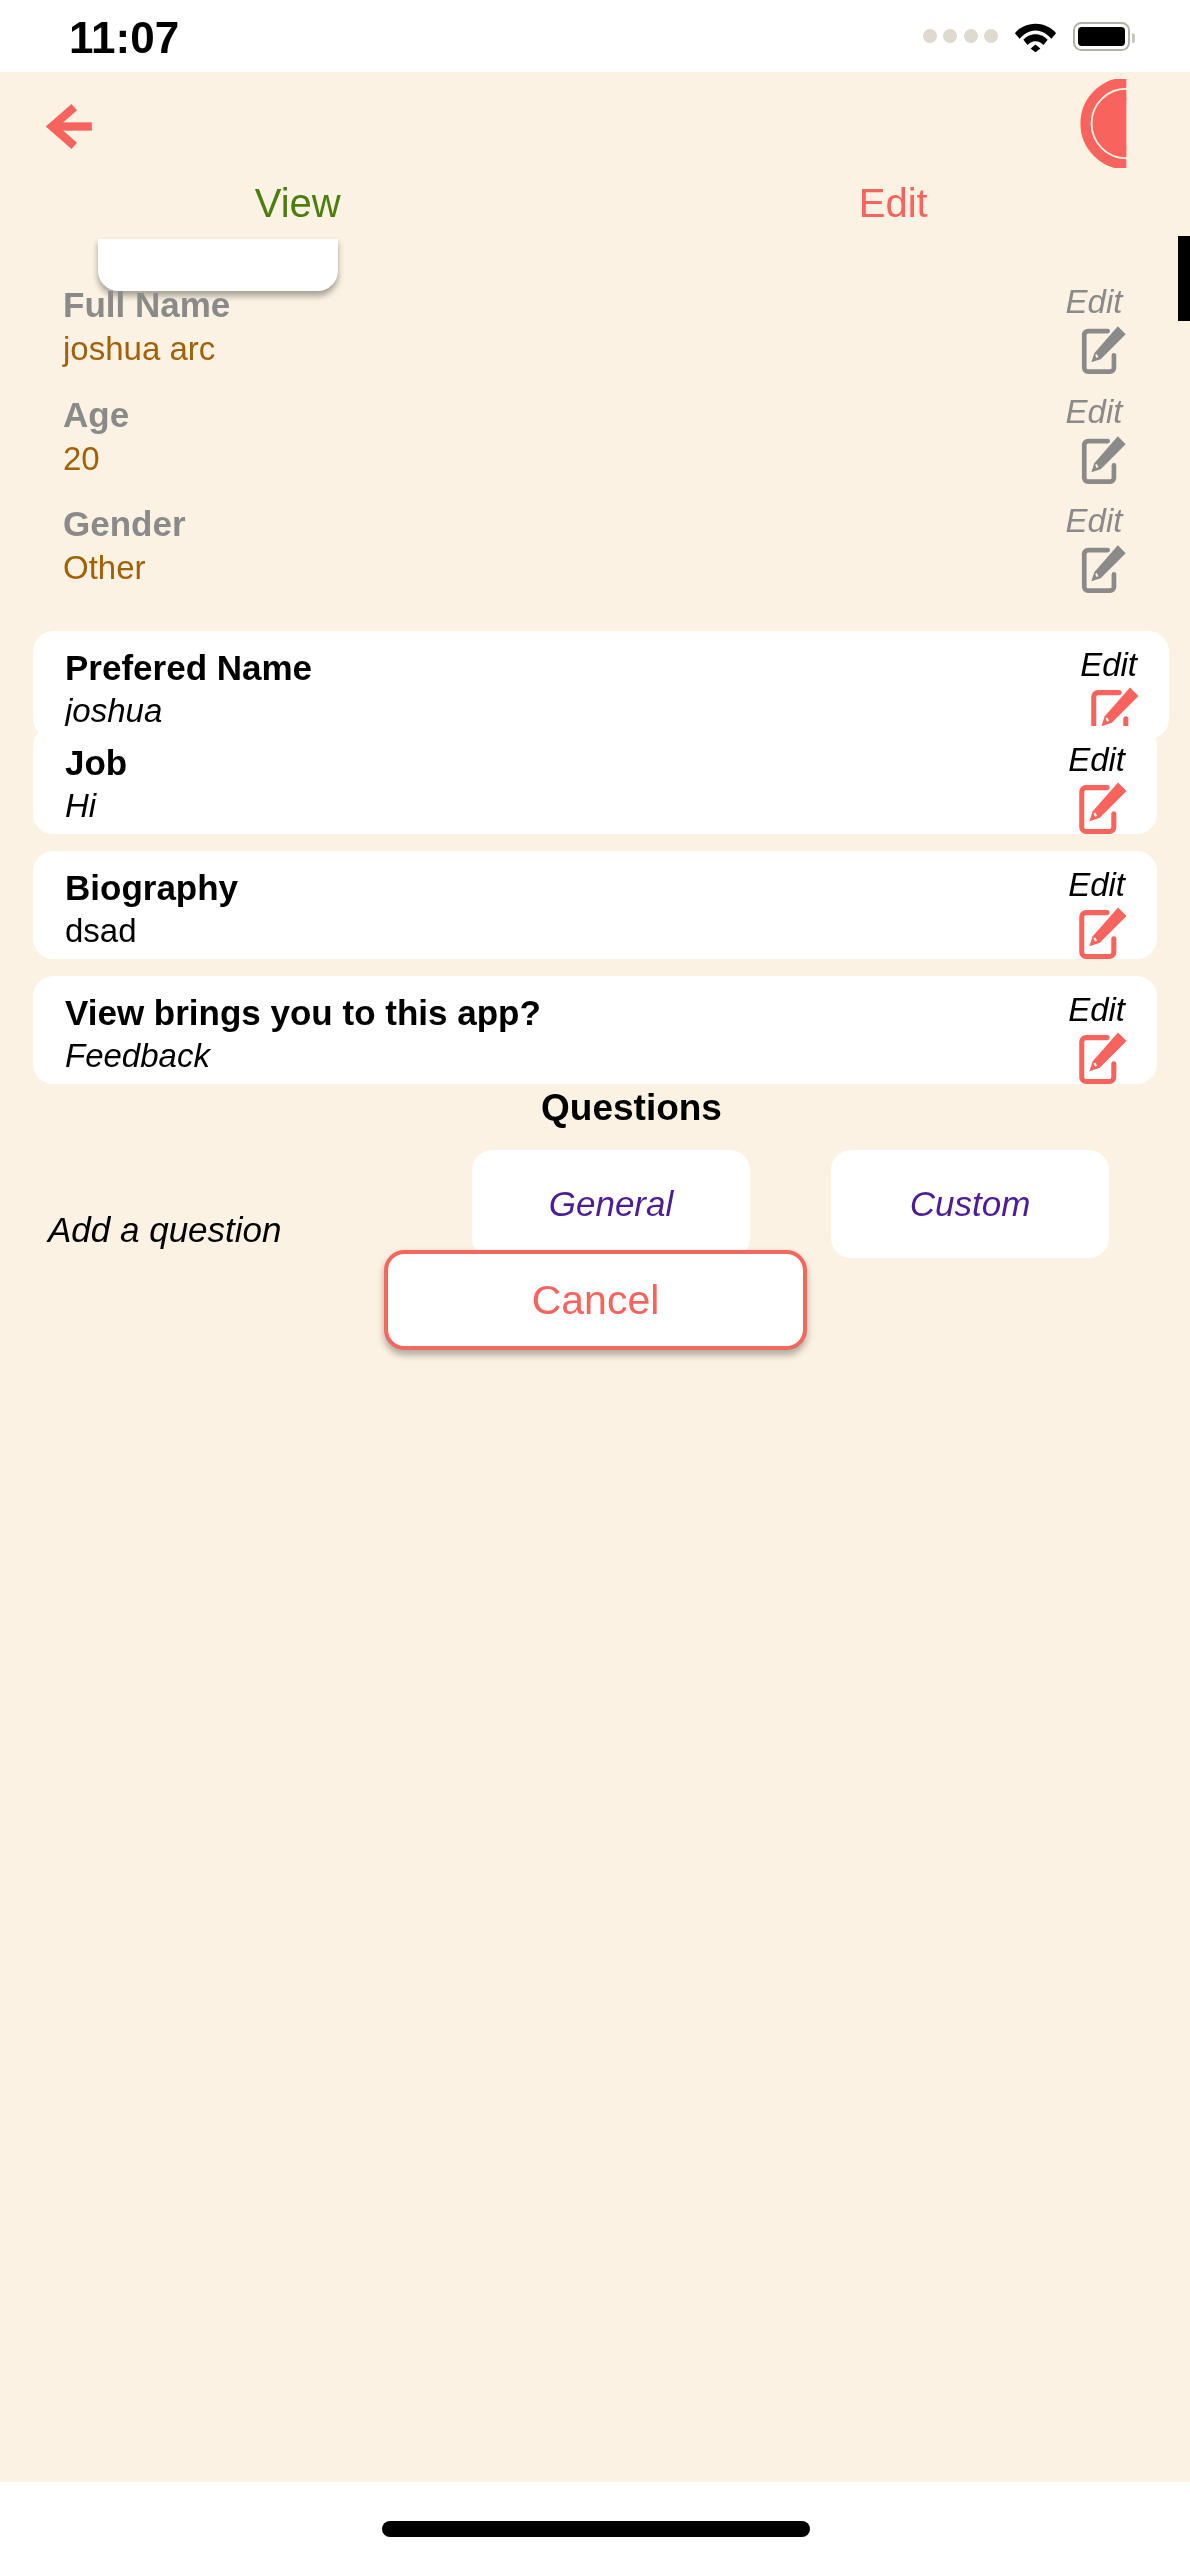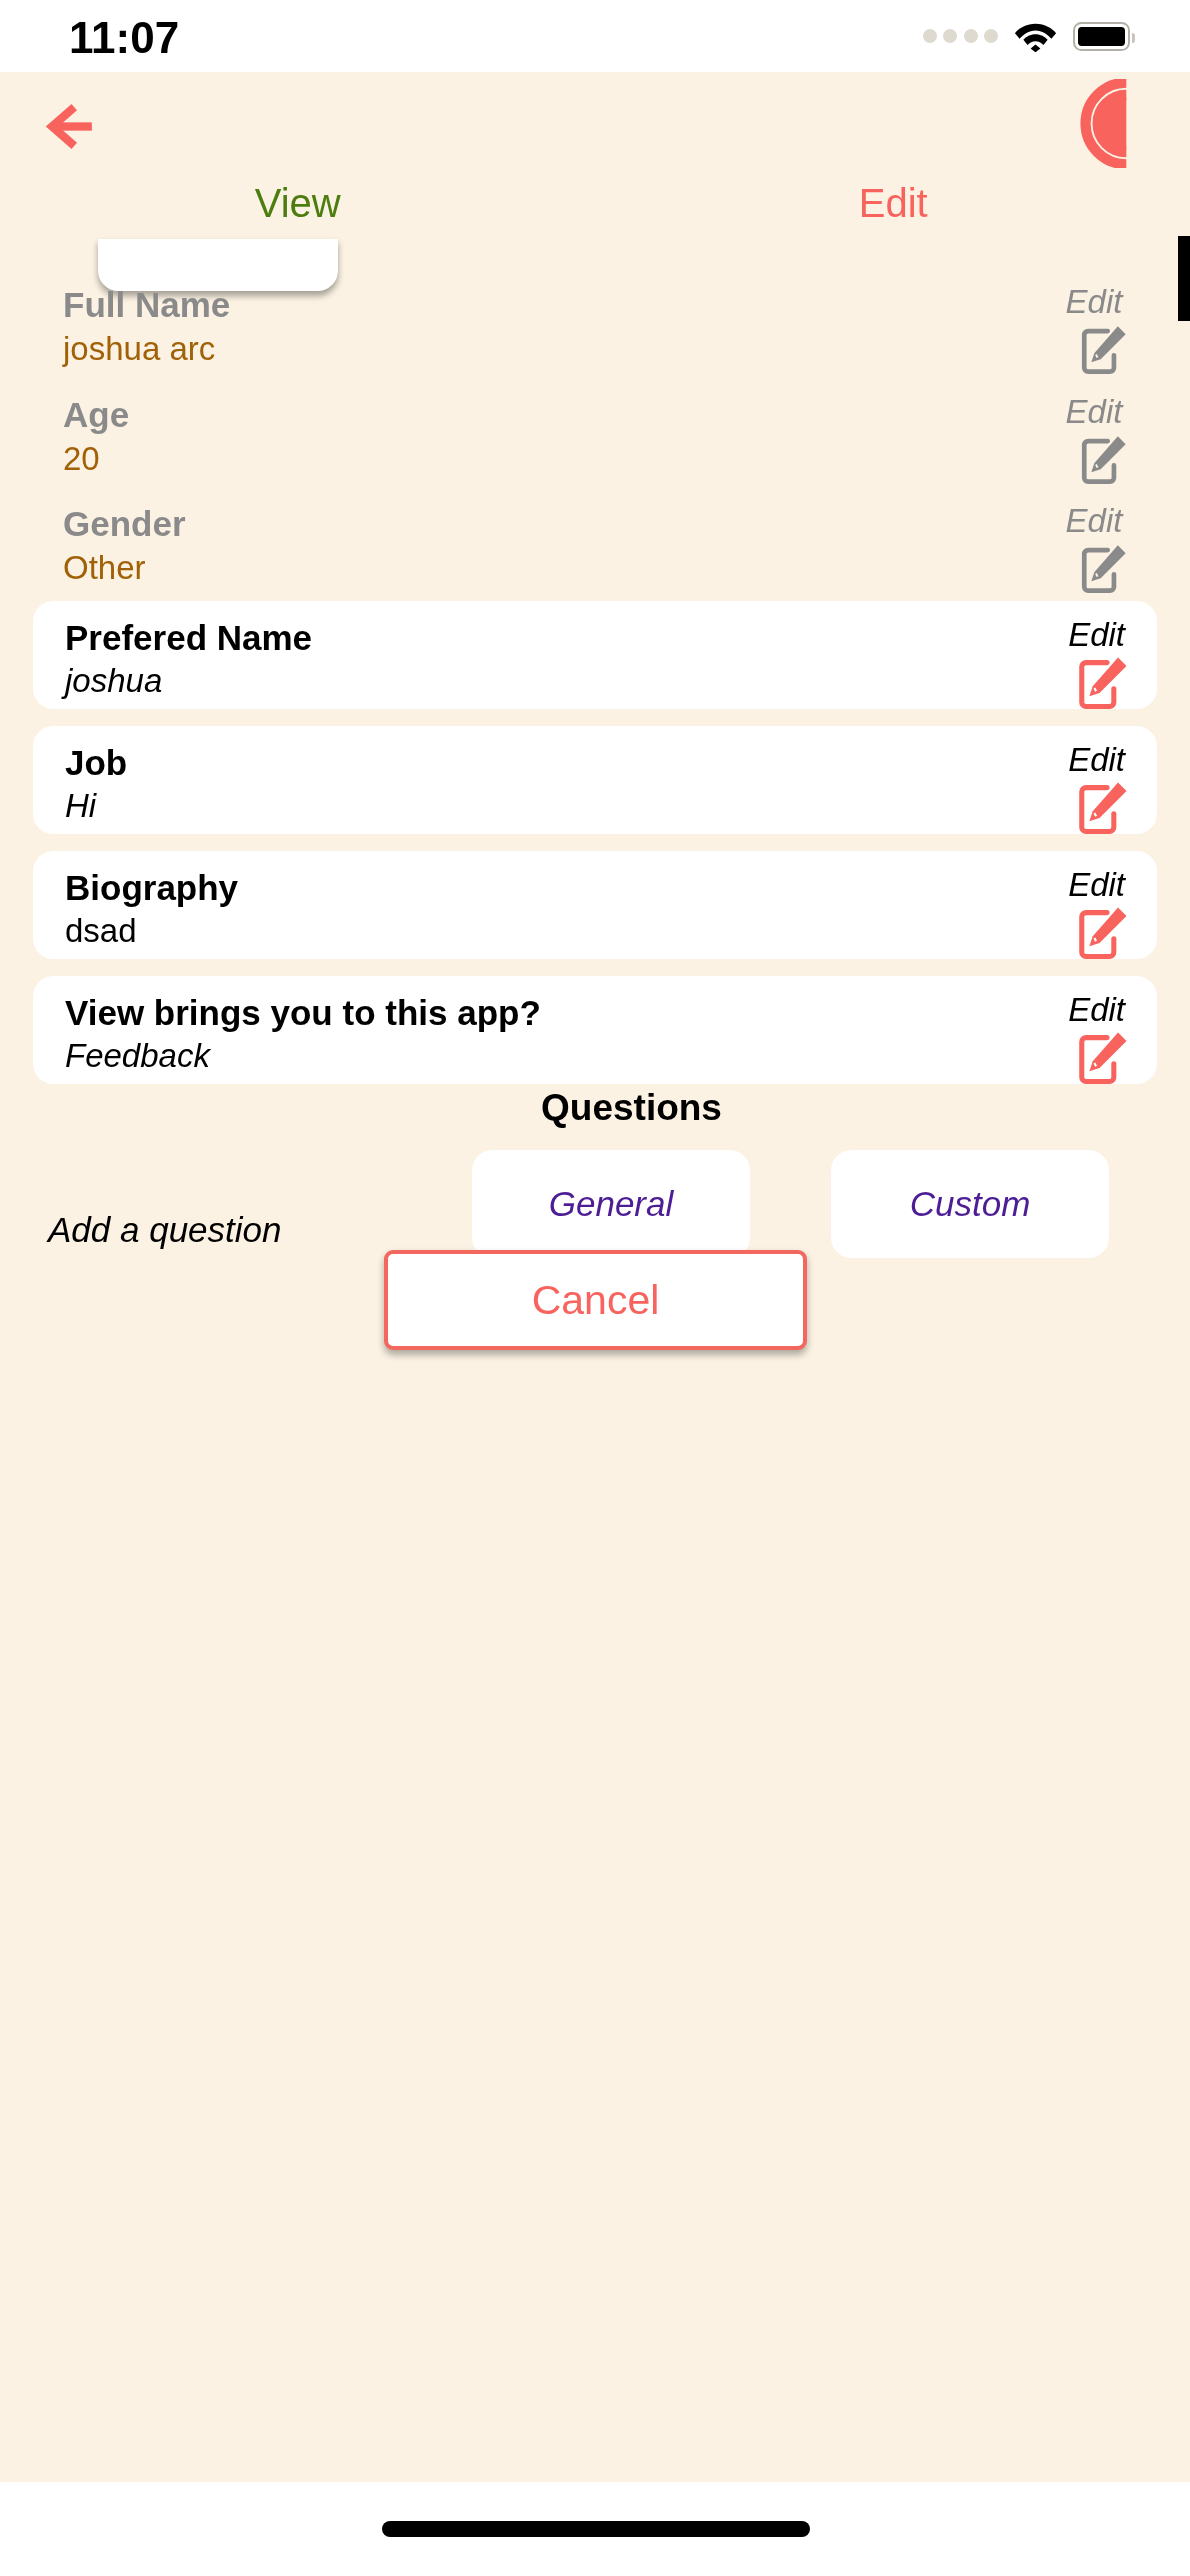--- a/index.html
+++ b/index.html
@@ -387,21 +387,21 @@
       <div class="f-label">Gender</div>
       <div class="f-value">Other</div>
       <div class="f-edit">Edit</div>
       <svg class="f-icon" viewBox="0 0 64 64">
         <path d="M46 40 L46 56 A5 5 0 0 1 41 61 L13 61 A5 5 0 0 1 8 56 L8 14 A5 5 0 0 1 13 9 L38 9" stroke="#8a8a8a" stroke-width="6" fill="none" stroke-linecap="round"></path>
         <path d="M51 3 L61 13 L29 45 L17 49 L21 37 Z" fill="#8a8a8a"></path>
         <path d="M23 39 L25 43" stroke="#fbf2e3" stroke-width="2.5"></path>
       </svg>
     </div>
 
-    <div class="card" style="top:529px;">
+    <div class="card" style="top:559px;padding-left:12px;">
       <div class="f-label">Prefered Name</div>
       <div class="f-value italic">joshua</div>
       <div class="f-edit">Edit</div>
       <svg class="f-icon" viewBox="0 0 64 64">
         <path d="M46 40 L46 56 A5 5 0 0 1 41 61 L13 61 A5 5 0 0 1 8 56 L8 14 A5 5 0 0 1 13 9 L38 9" stroke="#f8635e" stroke-width="6" fill="none" stroke-linecap="round"></path>
         <path d="M51 3 L61 13 L29 45 L17 49 L21 37 Z" fill="#f8635e"></path>
         <path d="M23 39 L25 43" stroke="#ffffff" stroke-width="2.5"></path>
       </svg>
     </div>
 
@@ -436,21 +436,21 @@
         <path d="M51 3 L61 13 L29 45 L17 49 L21 37 Z" fill="#f8635e"></path>
         <path d="M23 39 L25 43" stroke="#ffffff" stroke-width="2.5"></path>
       </svg>
     </div>
 
     <div class="questions-title" style="top:1015px;padding-left:36px;">Questions</div>
     <div class="add-question-label" style="top:1094px;">Add a question</div>
     <div class="chip general" style="top:1078px;">General</div>
     <div class="chip custom" style="top:1078px;">Custom</div>
 
-    <div class="cancel-btn" style="top:1178px;border-radius:9px;">Cancel</div>
+    <div class="cancel-btn" style="top:1178px;">Cancel</div>
   </div>
 
   <div class="home-area">
     <div class="home-bar"></div>
   </div>
 
 </div>
 
 
 </body></html>

